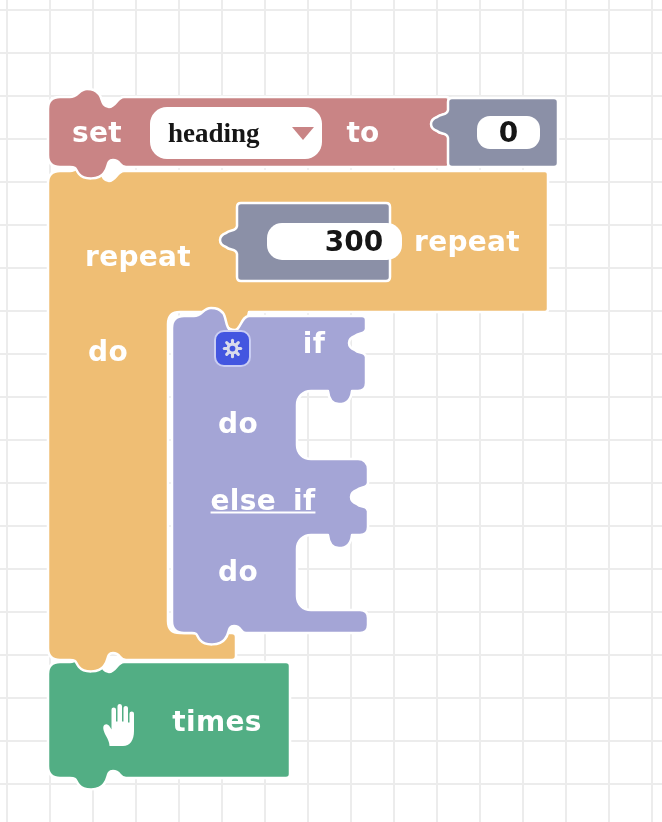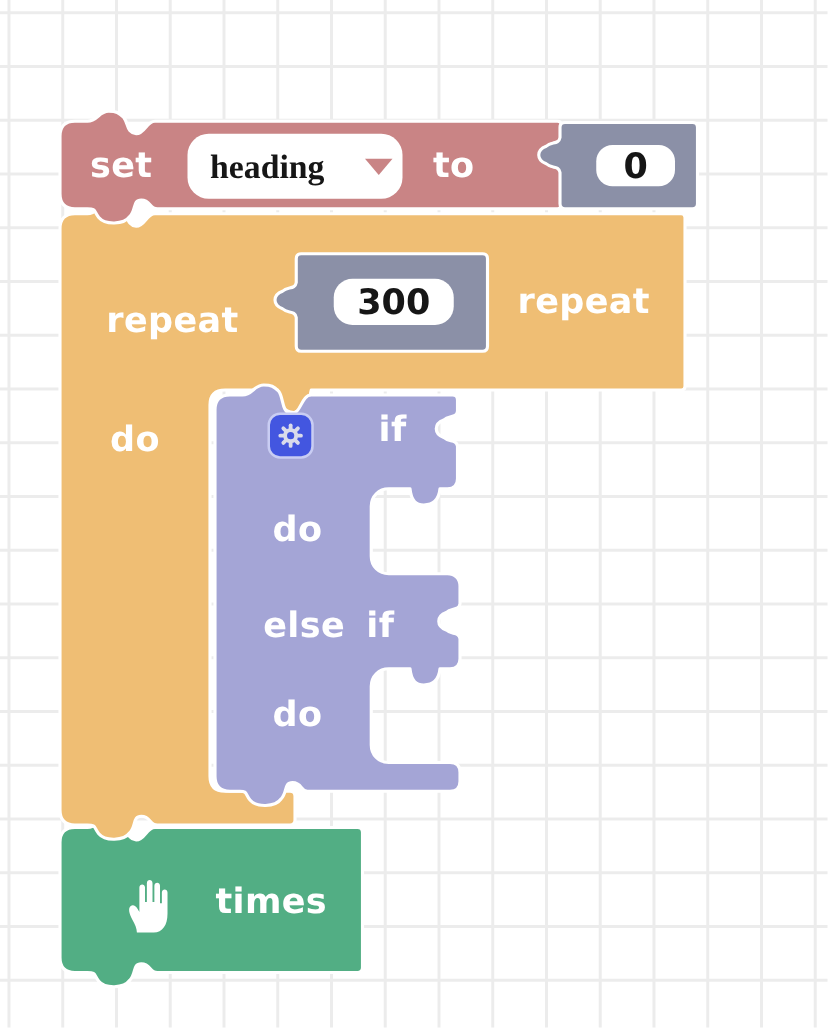--- a/index.html
+++ b/index.html
@@ -44,22 +44,22 @@
     border-top:13px solid var(--dropdown-arrow,#c98485);
   }
   .mutator{
     position:absolute;left:214px;top:330px;width:37px;height:37px;
     box-sizing:border-box;border-radius:10px;
     background:var(--mutator-blue,#4356e0);
     border:2px solid var(--mutator-border,#c9cdf3);
     display:flex;align-items:center;justify-content:center;
   }
   .field-0{left:477px;top:116px;width:63px;height:33px;}
-  .field-300{left:267px;top:223px;width:96px;height:37px;border-radius:15px;}
-  .elseif{word-spacing:7px;}
+  .field-300{left:267px;top:223px;width:96px;height:37px;border-radius:15px;padding-left:39px;}
+  .elseif{word-spacing:7px;text-decoration:underline;}
 </style>
 </head>
 <body>
 
 <svg class="blocks" width="662" height="822" viewBox="0 0 662 822">
 
   <path class="block blk-stop" d="
     M 60,662 H 70
     C 78,662 79,654 87,654 C 93,654 95,655 99,659 C 103,664 101,671 109,672 C 116,672 117,662 124,662
     H 286 Q 290,662 290,666 V 774 Q 290,778 286,778

